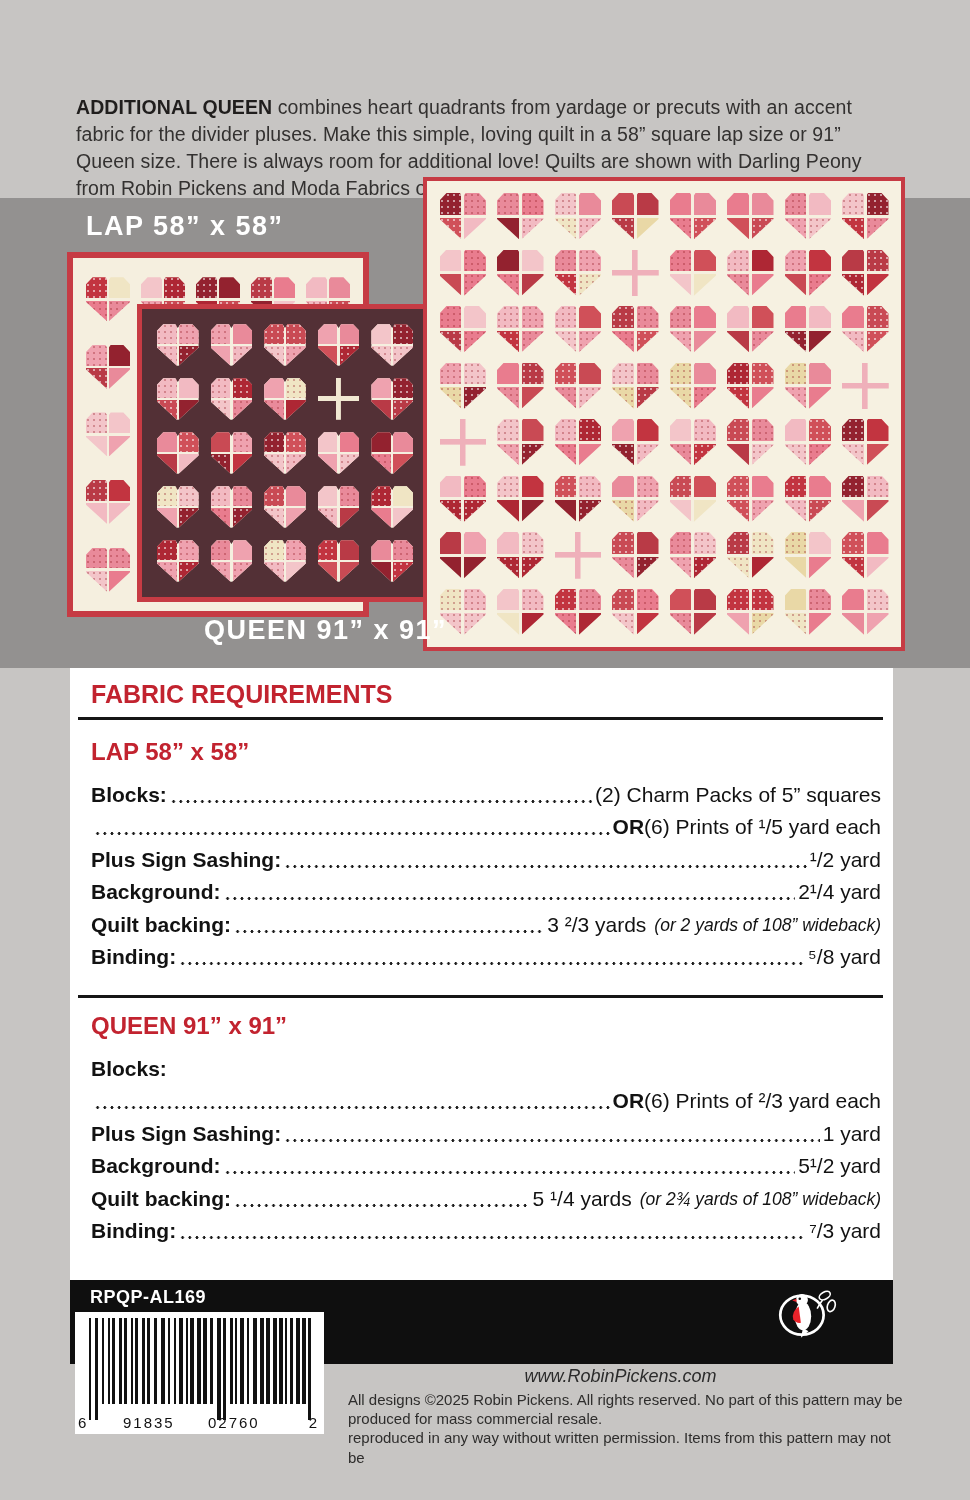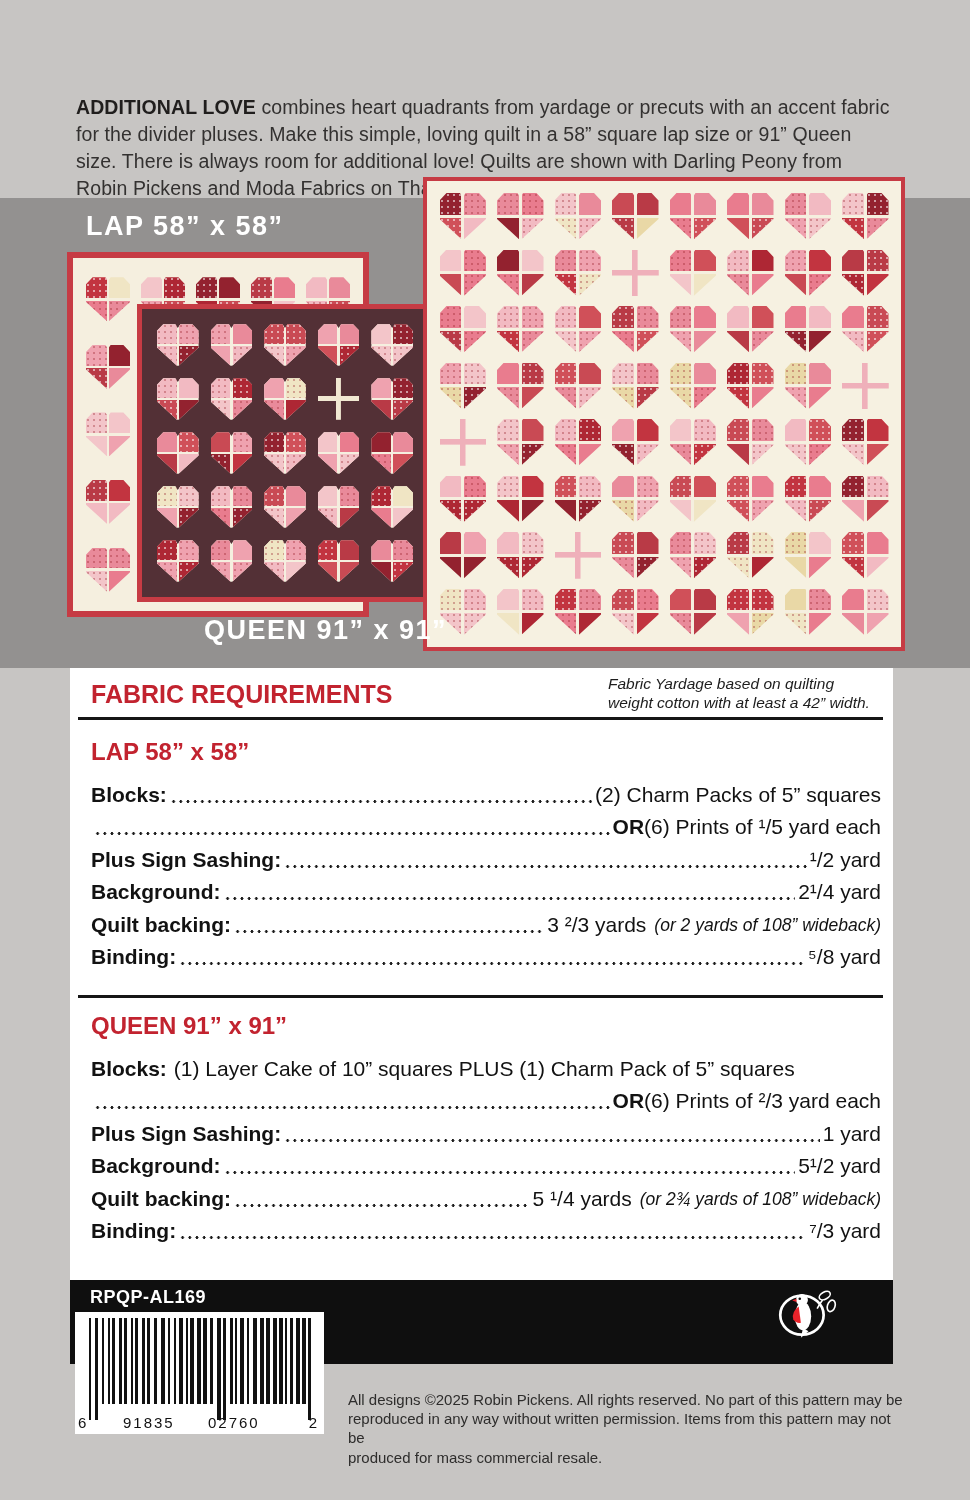--- a/index.html
+++ b/index.html
@@ -58,21 +58,21 @@
            font-size:18px;color:#2b2b2b;z-index:2;}
   .copyright{position:absolute;left:348px;top:1390px;width:560px;font-size:15px;line-height:1.28;
              color:#2e2d2c;z-index:2;}
   .copyright span{display:block;}
 </style>
 </head>
 <body>
 
 <div class="page">
 
-  <p class="intro"><b>ADDITIONAL LOVE</b><span> combines heart quadrants from yardage or precuts with an accent fabric for the divider pluses. Make this simple, loving quilt in a 58” square lap size or 91” Queen size. There is always room for additional love! Quilts are shown with Darling Peony from Robin Pickens and Moda Fabrics on Thatched Cream or Burgundy.</span></p>
+  <p class="intro"><b>ADDITIONAL QUEEN</b><span> combines heart quadrants from yardage or precuts with an accent fabric for the divider pluses. Make this simple, loving quilt in a 58” square lap size or 91” Queen size. There is always room for additional love! Quilts are shown with Darling Peony from Robin Pickens and Moda Fabrics on Thatched Cream or Burgundy.</span></p>
 
   <div class="gray-band"></div>
   <div class="q-label" id="lap-label">LAP 58” x 58”</div>
   <div class="q-label" id="queen-label">QUEEN 91” x 91”</div>
   <div class="quilt" id="quilt-lap">
       <div class="grid" style="inset: 13px; grid-template-columns: repeat(5, 1fr); grid-template-rows: repeat(5, 1fr); gap: 11px;">
         <div class="cell">
           <div class="heart" style="width: 44px; height: 44px; background: rgb(245, 239, 223); gap: 2.42px;">
             <div style="background: radial-gradient(circle at 2px 2px, rgba(255, 255, 255, 0.55) 1.1px, transparent 1.4px) 0% 0% / 6px 6px rgb(194, 52, 64);"></div>
             <div style="background: rgb(240, 229, 196);"></div>
@@ -960,24 +960,20 @@
             <div style="background: radial-gradient(circle at 2px 2px, rgba(150, 30, 40, 0.35) 1.1px, transparent 1.4px) 0% 0% / 6px 6px rgb(243, 197, 201);"></div>
             <div style="background: rgb(233, 138, 154);"></div>
             <div style="background: rgb(239, 162, 175);"></div>
           </div>
         </div>
       </div>
     </div>
 
   <div class="panel">
     <div class="fr-head">FABRIC REQUIREMENTS</div>
-    <div class="fr-note">
-      <span>Fabric Yardage based on quilting</span>
-      <span>weight cotton with at least a 42” width.</span>
-    </div>
     <div class="rule rule1"></div>
 
     <div class="sec sec-lap">
       <div class="sec-head">LAP 58” x 58”</div>
       <div class="req-row">
         <span class="req-label">Blocks:</span>
         <span class="leader"></span>
         <span class="req-value">(2) Charm Packs of 5” squares</span>
       </div>
       <div class="req-row">
@@ -1007,21 +1003,20 @@
         <span class="req-value">⁵/8 yard</span>
       </div>
     </div>
 
     <div class="rule rule2"></div>
 
     <div class="sec sec-queen">
       <div class="sec-head">QUEEN 91” x 91”</div>
       <div class="req-row row-flow">
         <span class="req-label">Blocks:</span>
-        <span class="req-value">(1) Layer Cake of 10” squares PLUS (1) Charm Pack of 5” squares</span>
       </div>
       <div class="req-row">
         <span class="leader"></span>
         <span class="req-or">OR</span>
         <span class="req-value">(6) Prints of ²/3 yard each</span>
       </div>
       <div class="req-row">
         <span class="req-label">Plus Sign Sashing:</span>
         <span class="leader"></span>
         <span class="req-value">1 yard</span>
@@ -1102,19 +1097,20 @@
         <div class="bar" style="left: 207px; width: 4px; height: 86px;"></div>
         <div class="bar" style="left: 213px; width: 4px; height: 86px;"></div>
         <div class="bar" style="left: 219px; width: 3px; height: 102px;"></div>
       </div>
     <span class="bc-digit bc-d1">6</span>
     <span class="bc-digit bc-d2">91835</span>
     <span class="bc-digit bc-d3">02760</span>
     <span class="bc-digit bc-d4">2</span>
   </div>
 
+  <div class="website">www.RobinPickens.com</div>
   <div class="copyright">
     <span>All designs ©2025 Robin Pickens. All rights reserved. No part of this pattern may be</span>
+    <span>produced for mass commercial resale.</span>
     <span>reproduced in any way without written permission. Items from this pattern may not be</span>
-    <span>produced for mass commercial resale.</span>
   </div>
 
 </div>
 
 </body></html>

